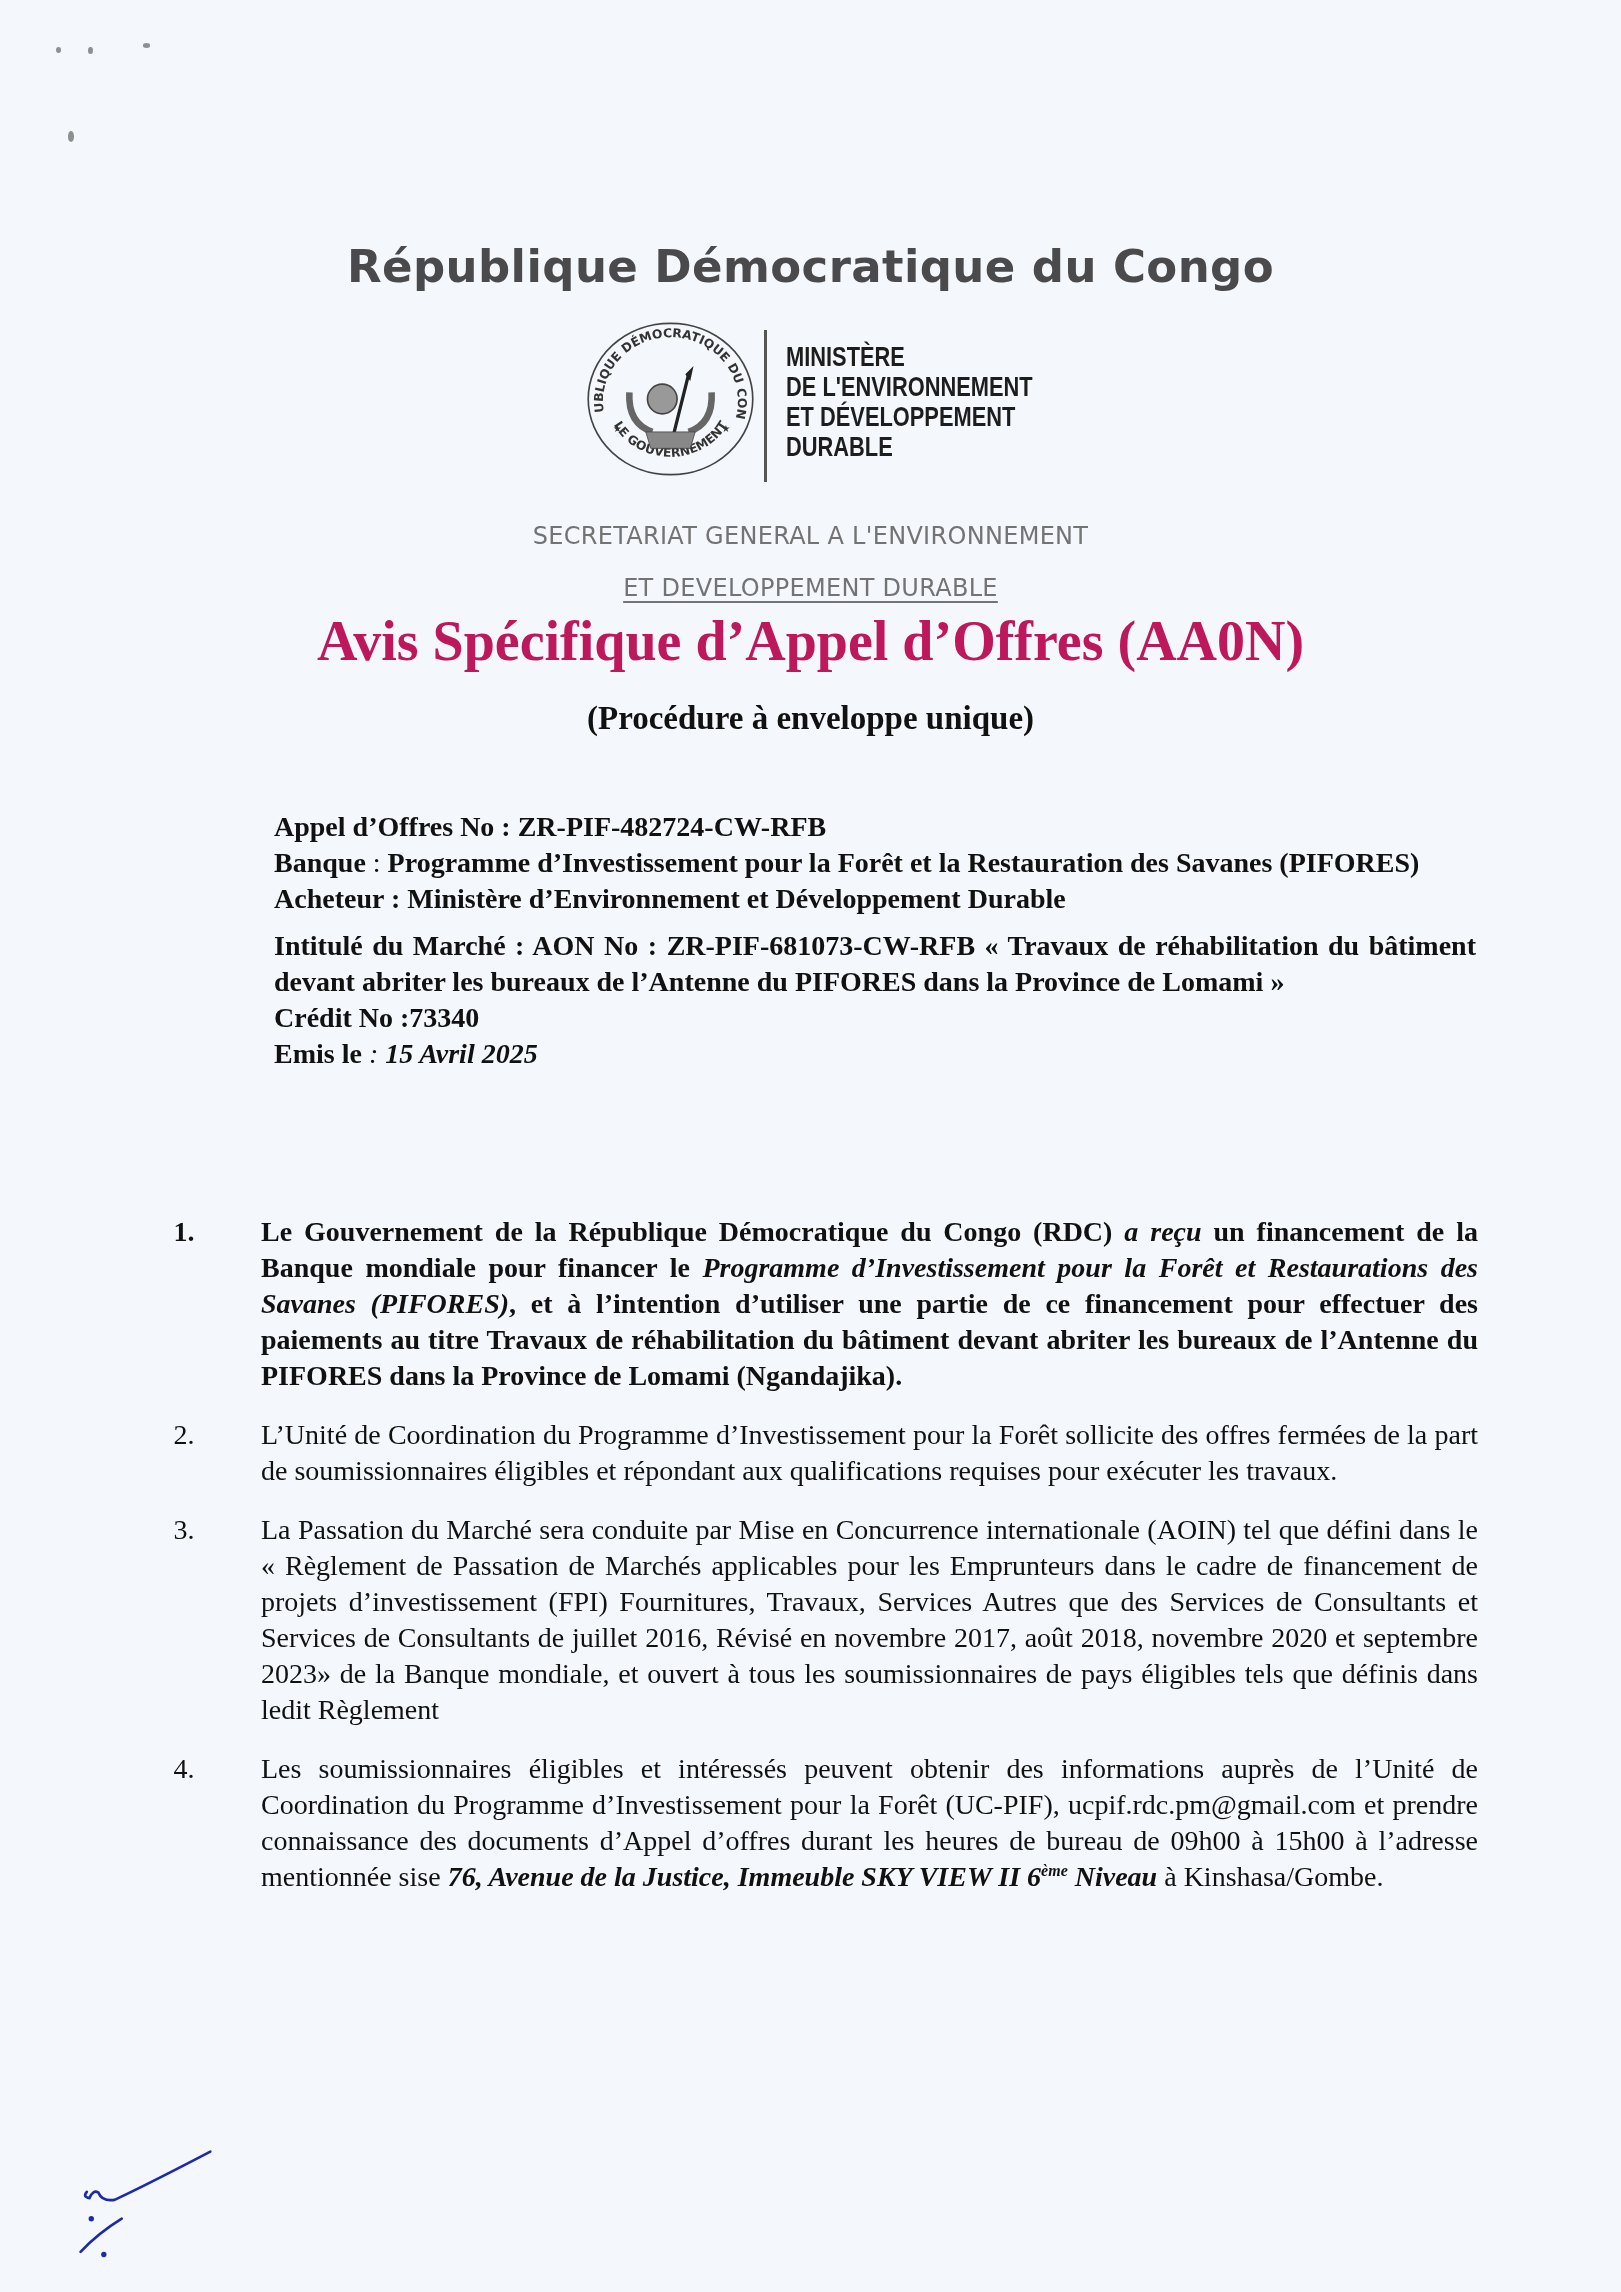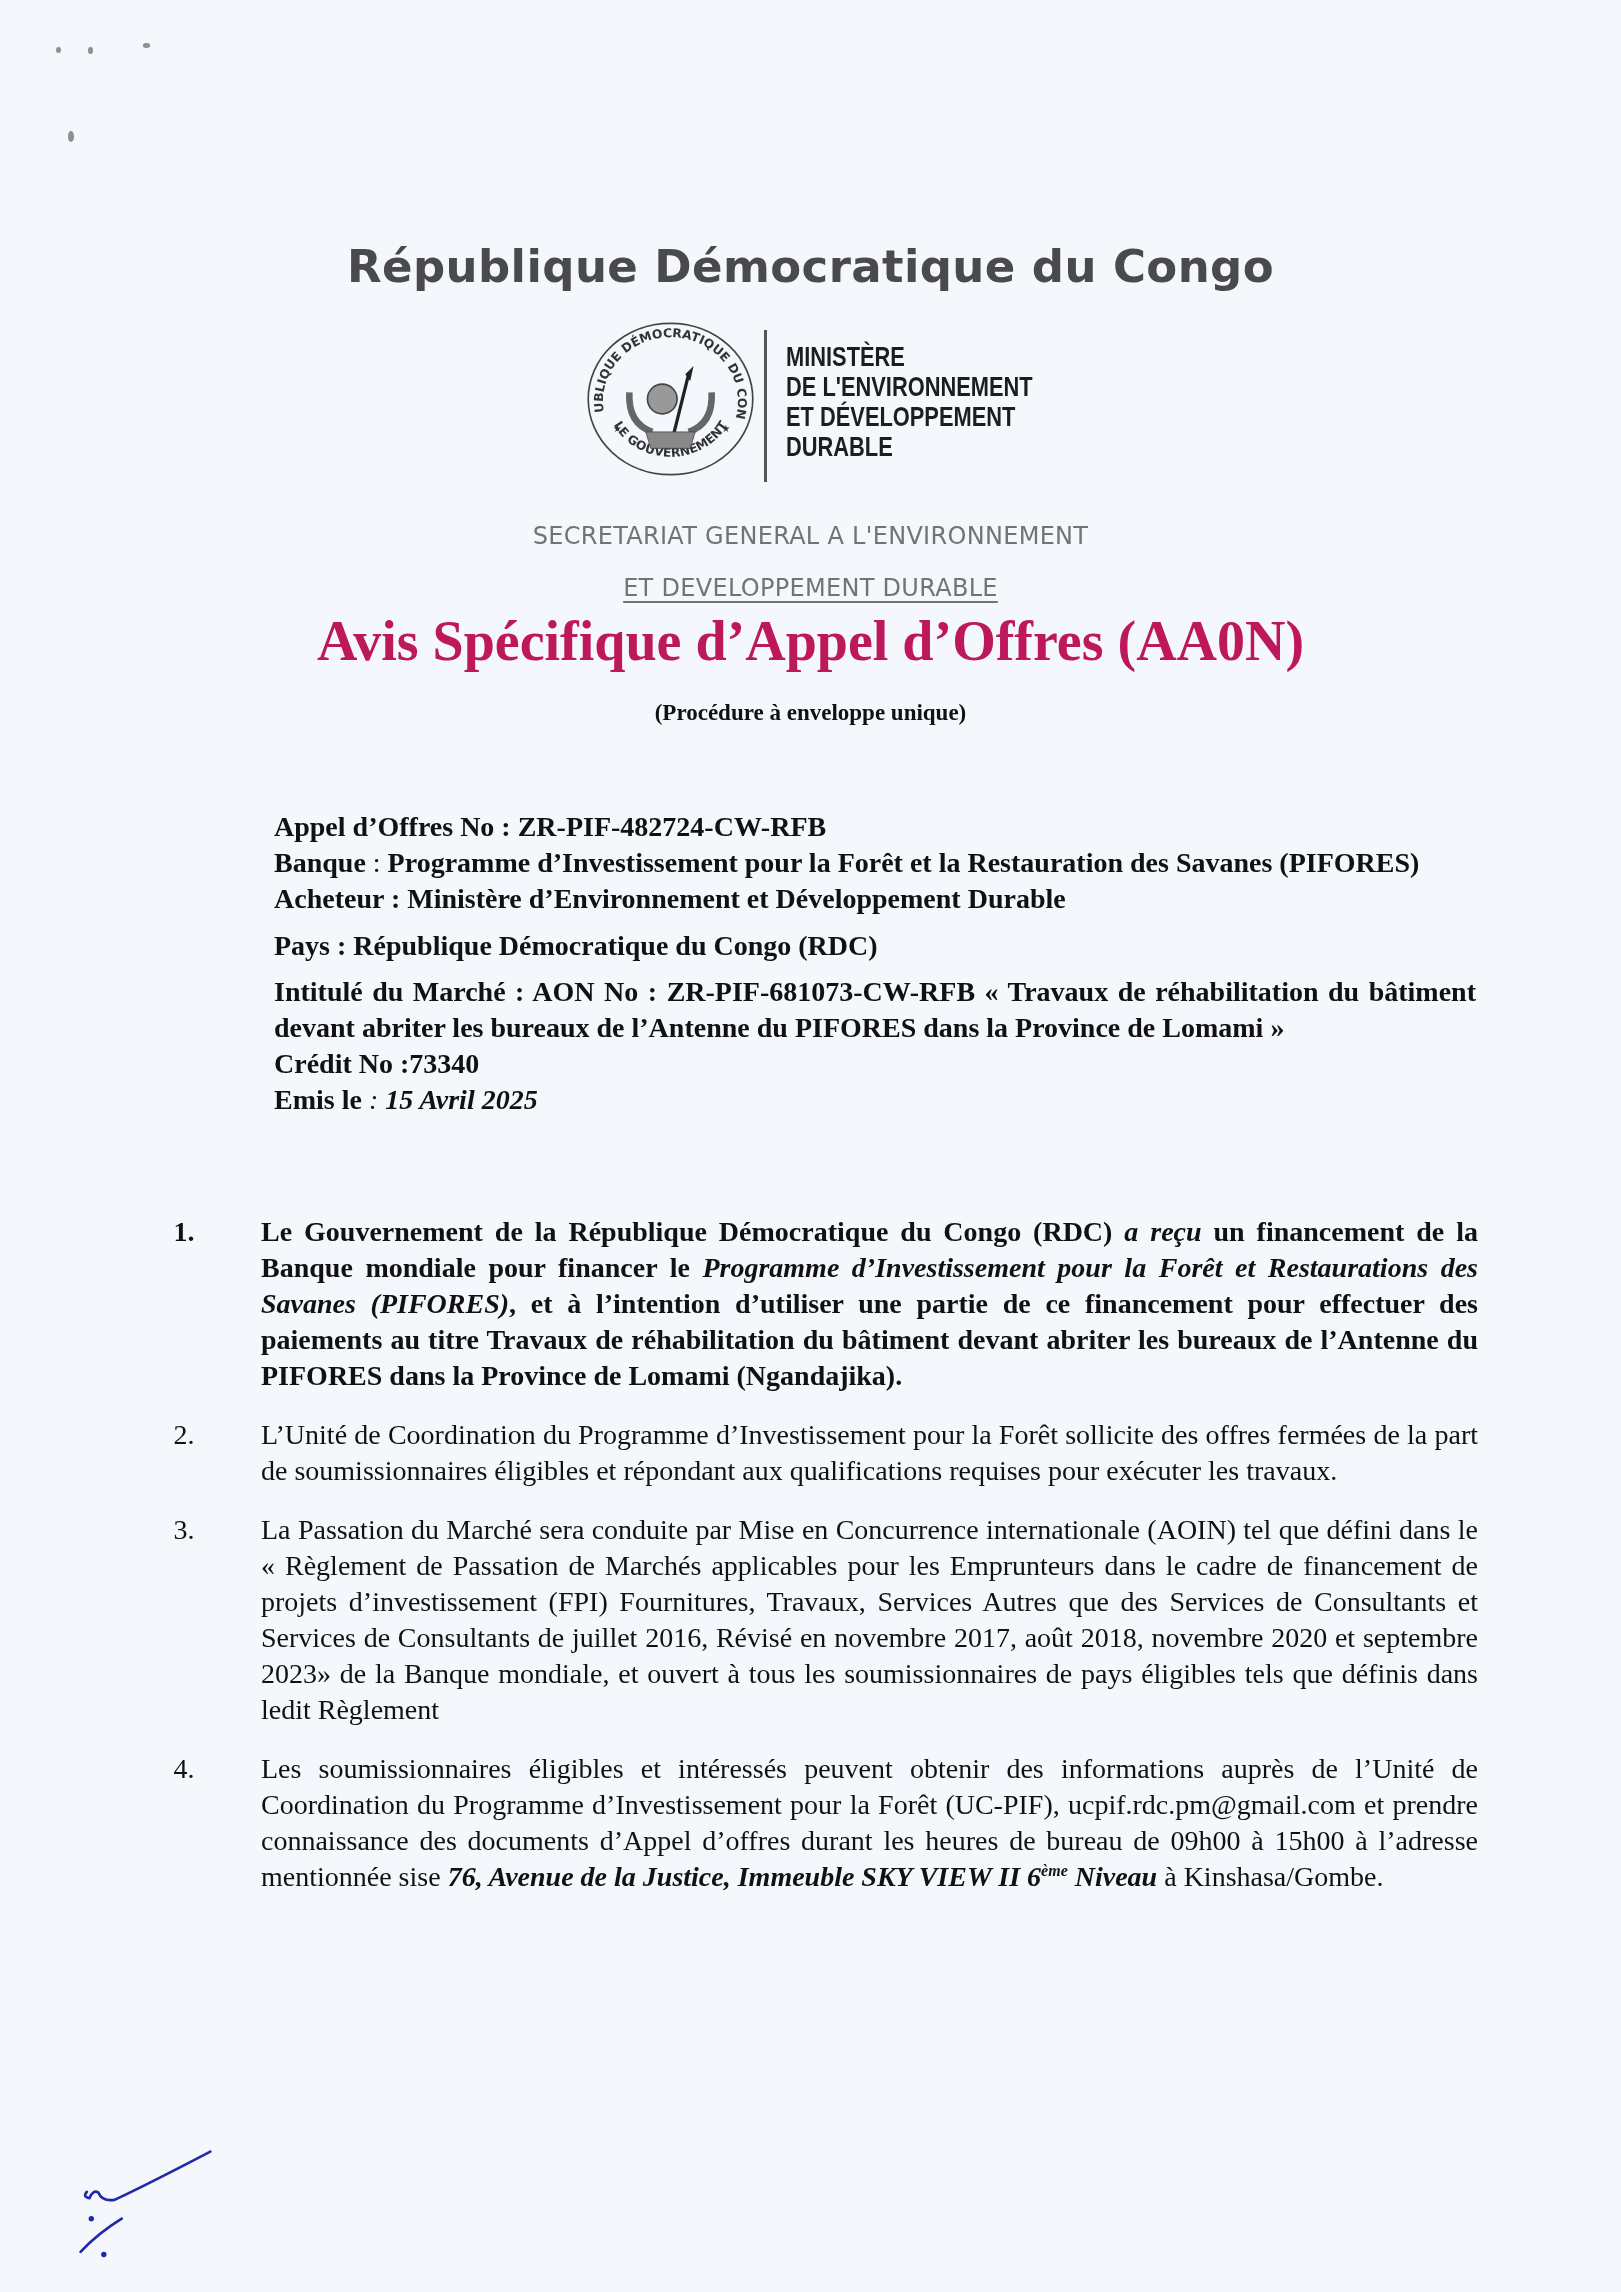--- a/index.html
+++ b/index.html
@@ -28,21 +28,21 @@
       font-family: "DejaVu Sans", sans-serif; font-size: 24px; color: #737373; letter-spacing: 0.3px;
     }
     .secgen.l1 { top: 522px; }
     .secgen.l2 { top: 574px; text-decoration: underline; text-decoration-thickness: 1.8px; text-underline-offset: 4.5px; }
     .title {
       position: absolute; left: 0; width: 1621px; top: 609px; text-align: center;
       font-weight: bold; font-size: 56px; color: #be185d;
     }
     .subtitle {
       position: absolute; left: 0; width: 1621px; top: 700px; text-align: center;
-      font-weight: bold; font-size: 23px;
+      font-weight: bold; font-size: 33px;
     }
     .meta {
       position: absolute; left: 274px; width: 1202px; top: 779px;
       font-weight: bold; font-size: 28px; line-height: 36px; margin-top: 30px;
     }
     .meta .row { margin: 0; }
     .meta .gap { margin-top: 10.7px; }
     .meta .just { text-align: justify; }
     .items { position: absolute; left: 161px; top: 1214px; width: 1317px; }
     .item { position: relative; padding-left: 100px; font-size: 28px; line-height: 36px; text-align: justify; }
@@ -94,21 +94,20 @@
 <div class="secgen l1">SECRETARIAT GENERAL A L'ENVIRONNEMENT</div>
 <div class="secgen l2">ET DEVELOPPEMENT DURABLE</div>
 
 <div class="title">Avis Spécifique d’Appel d’Offres (AA0N)</div>
 <div class="subtitle">(Procédure à enveloppe unique)</div>
 
 <div class="meta">
   <p class="row">Appel d’Offres No : ZR-PIF-482724-CW-RFB</p>
   <p class="row just"><span>Banque</span><span style="font-weight:normal"> : </span><span>Programme d’Investissement pour la Forêt et la Restauration des Savanes (PIFORES)</span></p>
   <p class="row">Acheteur : Ministère d’Environnement et Développement Durable</p>
-  <p class="row gap">Pays : République Démocratique du Congo (RDC)</p>
   <p class="row gap just">Intitulé du Marché : AON No : ZR-PIF-681073-CW-RFB « Travaux de réhabilitation du bâtiment devant abriter les bureaux de l’Antenne du PIFORES dans la Province de Lomami »</p>
   <p class="row">Crédit No :73340</p>
   <p class="row"><span>Emis le</span><span style="font-weight:normal;font-style:italic"> : </span><i>15 Avril 2025</i></p>
 </div>
 
 <div class="items">
   <div class="item bold">
     <span class="num">1.</span>
     <span>Le Gouvernement de la République Démocratique du Congo (RDC) </span><i>a reçu</i><span> un financement de la Banque mondiale pour financer le </span><i>Programme d’Investissement pour la Forêt et Restaurations des Savanes (PIFORES)</i><span>, et à l’intention d’utiliser une partie de ce financement pour effectuer des paiements au titre Travaux de réhabilitation du bâtiment devant abriter les bureaux de l’Antenne du PIFORES dans la Province de Lomami (Ngandajika).</span>
   </div>

